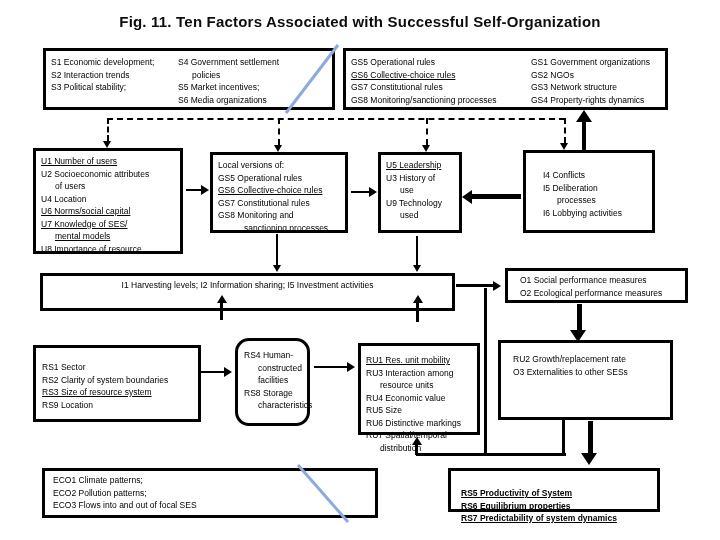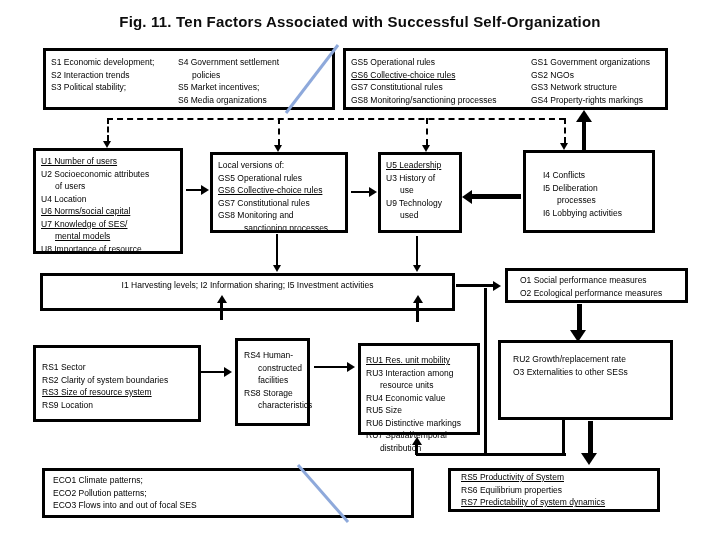--- a/index.html
+++ b/index.html
@@ -52,21 +52,21 @@
     <div class="col" style="left:5px;">
         <div class="ln">GS5 Operational rules</div>
         <div class="ln u">GS6 Collective-choice rules</div>
         <div class="ln">GS7 Constitutional rules</div>
         <div class="ln">GS8 Monitoring/sanctioning processes</div>
       </div>
     <div class="col" style="left:185px;">
         <div class="ln">GS1 Government organizations</div>
         <div class="ln">GS2 NGOs</div>
         <div class="ln">GS3 Network structure</div>
-        <div class="ln">GS4 Property-rights markings</div>
+        <div class="ln">GS4 Property-rights dynamics</div>
       </div>
   </div>
 
   <div class="box pad" style="left:33px;top:148px;width:150px;height:106px;">
       <div class="ln u">U1 Number of users</div>
       <div class="ln">U2 Socioeconomic attributes</div>
       <div class="ln ind1">of users</div>
       <div class="ln">U4 Location</div>
       <div class="ln u">U6 Norms/social capital</div>
       <div class="ln u">U7 Knowledge of SES/</div>
@@ -103,21 +103,21 @@
       <div class="ln">O1 Social performance measures</div>
       <div class="ln">O2 Ecological performance measures</div>
     </div>
 
   <div class="box" style="left:33px;top:345px;width:168px;height:77px;padding:13px 0 0 6px;">
       <div class="ln">RS1 Sector</div>
       <div class="ln">RS2 Clarity of system boundaries</div>
       <div class="ln u">RS3 Size of resource system</div>
       <div class="ln">RS9 Location</div>
     </div>
-  <div class="box" style="left:235px;top:338px;width:75px;height:88px;padding:8px 0 0 6px;">
+  <div class="box" style="left:235px;top:338px;width:75px;height:88px;padding:8px 0 0 6px;border-radius:14px;">
       <div class="ln">RS4 Human-</div>
       <div class="ln ind1">constructed</div>
       <div class="ln ind1">facilities</div>
       <div class="ln">RS8 Storage</div>
       <div class="ln ind1">characteristics</div>
     </div>
   <div class="box pad" style="left:358px;top:322px;width:122px;height:92px;padding-top:8px;margin-top:21px;">
       <div class="ln u">RU1 Res. unit mobility</div>
       <div class="ln">RU3 Interaction among</div>
       <div class="ln ind1">resource units</div>
@@ -125,26 +125,26 @@
       <div class="ln">RU5 Size</div>
       <div class="ln">RU6 Distinctive markings</div>
       <div class="ln">RU7 Spatial/temporal</div>
       <div class="ln ind1">distribution</div>
     </div>
   <div class="box ru2" style="left:498px;top:340px;width:175px;height:80px;padding:10px 0 0 12px;">
       <div class="ln">RU2 Growth/replacement rate</div>
       <div class="ln">O3 Externalities to other SESs</div>
     </div>
 
-  <div class="box" style="left:42px;top:468px;width:372px;height:50px;padding:3px 0 0 8px;">
+  <div class="box" style="left:42px;top:468px;width:336px;height:50px;padding:3px 0 0 8px;">
       <div class="ln">ECO1 Climate patterns;</div>
       <div class="ln">ECO2 Pollution patterns;</div>
       <div class="ln">ECO3 Flows into and out of focal SES</div>
     </div>
-  <div class="box" style="left:448px;top:468px;width:212px;height:44px;padding:0 0 0 10px;">
+  <div class="box" style="left:448px;top:468px;width:212px;height:44px;padding:16px 0 0 10px;font-weight:bold;">
       <div class="ln u">RS5 Productivity of System</div>
       <div class="ln">RS6 Equilibrium properties</div>
       <div class="ln u">RS7 Predictability of system dynamics</div>
     </div>
 
   <div class="dh" style="left:107px;top:118px;width:458px;"></div>
   <div class="dv" style="left:107px;top:118px;height:23px;"></div>
   <div class="tri td" style="left:103px;top:141px;"></div>
   <div class="dv" style="left:278px;top:118px;height:27px;"></div>
   <div class="tri td" style="left:274px;top:145px;"></div>

